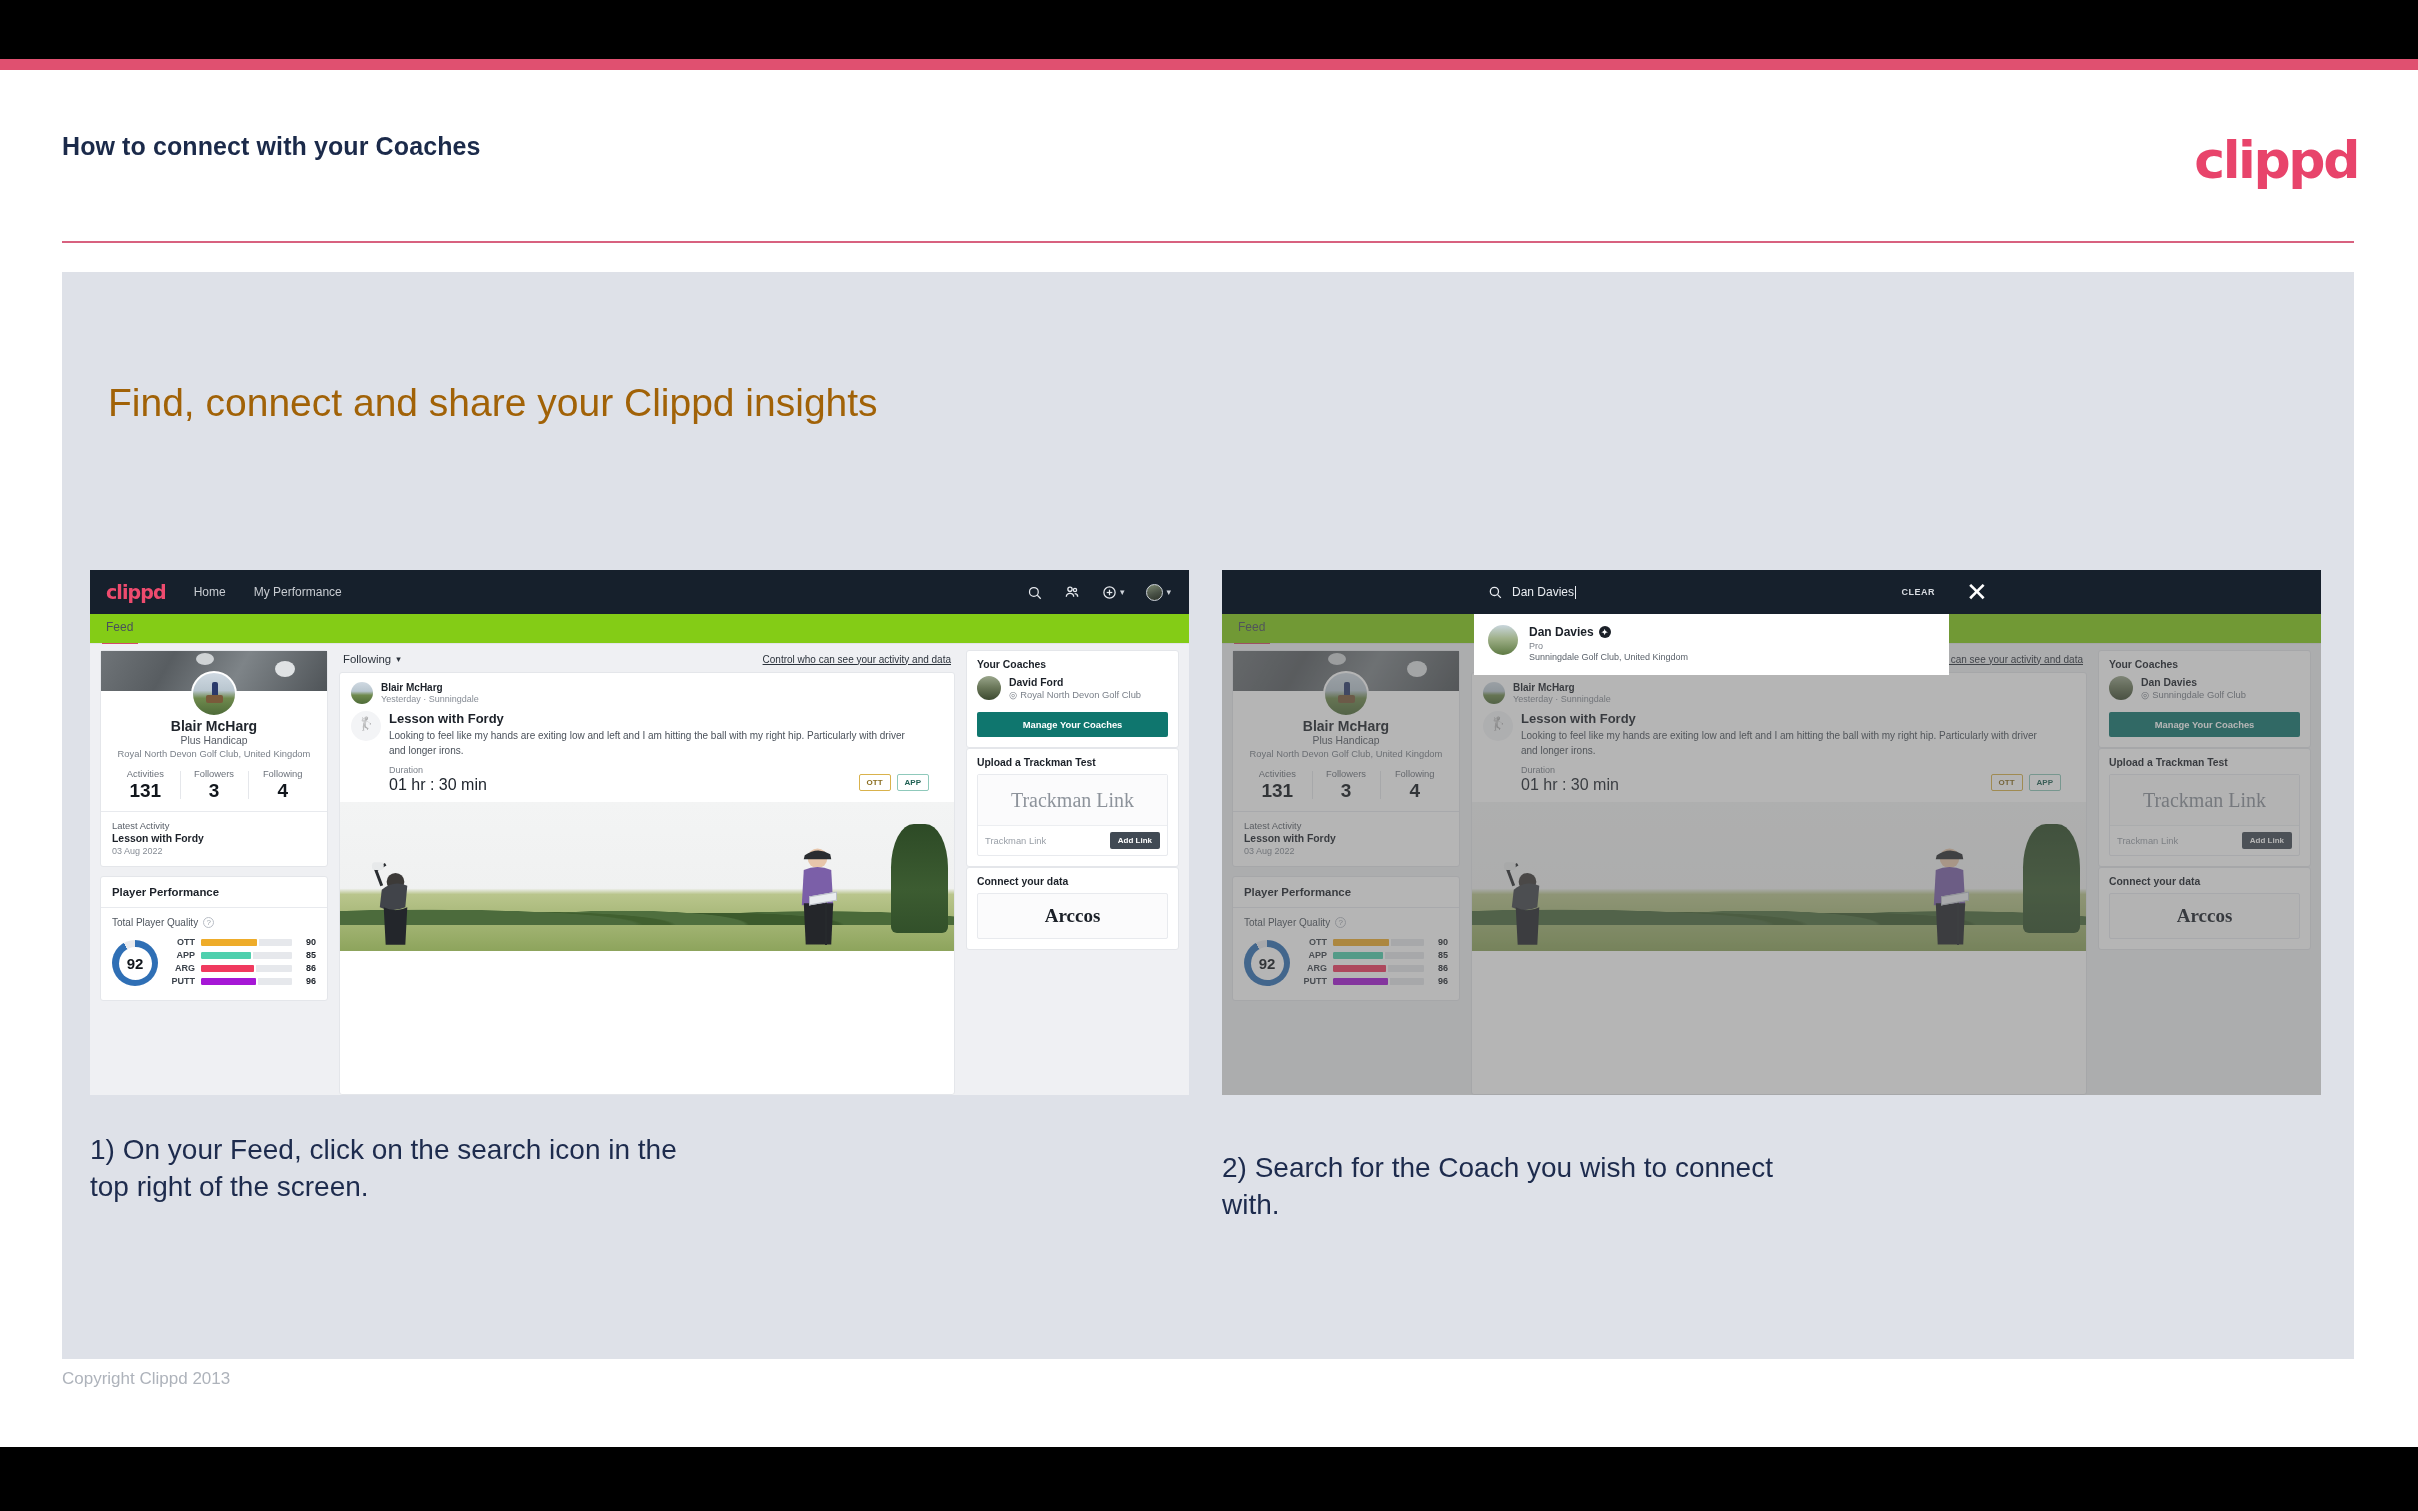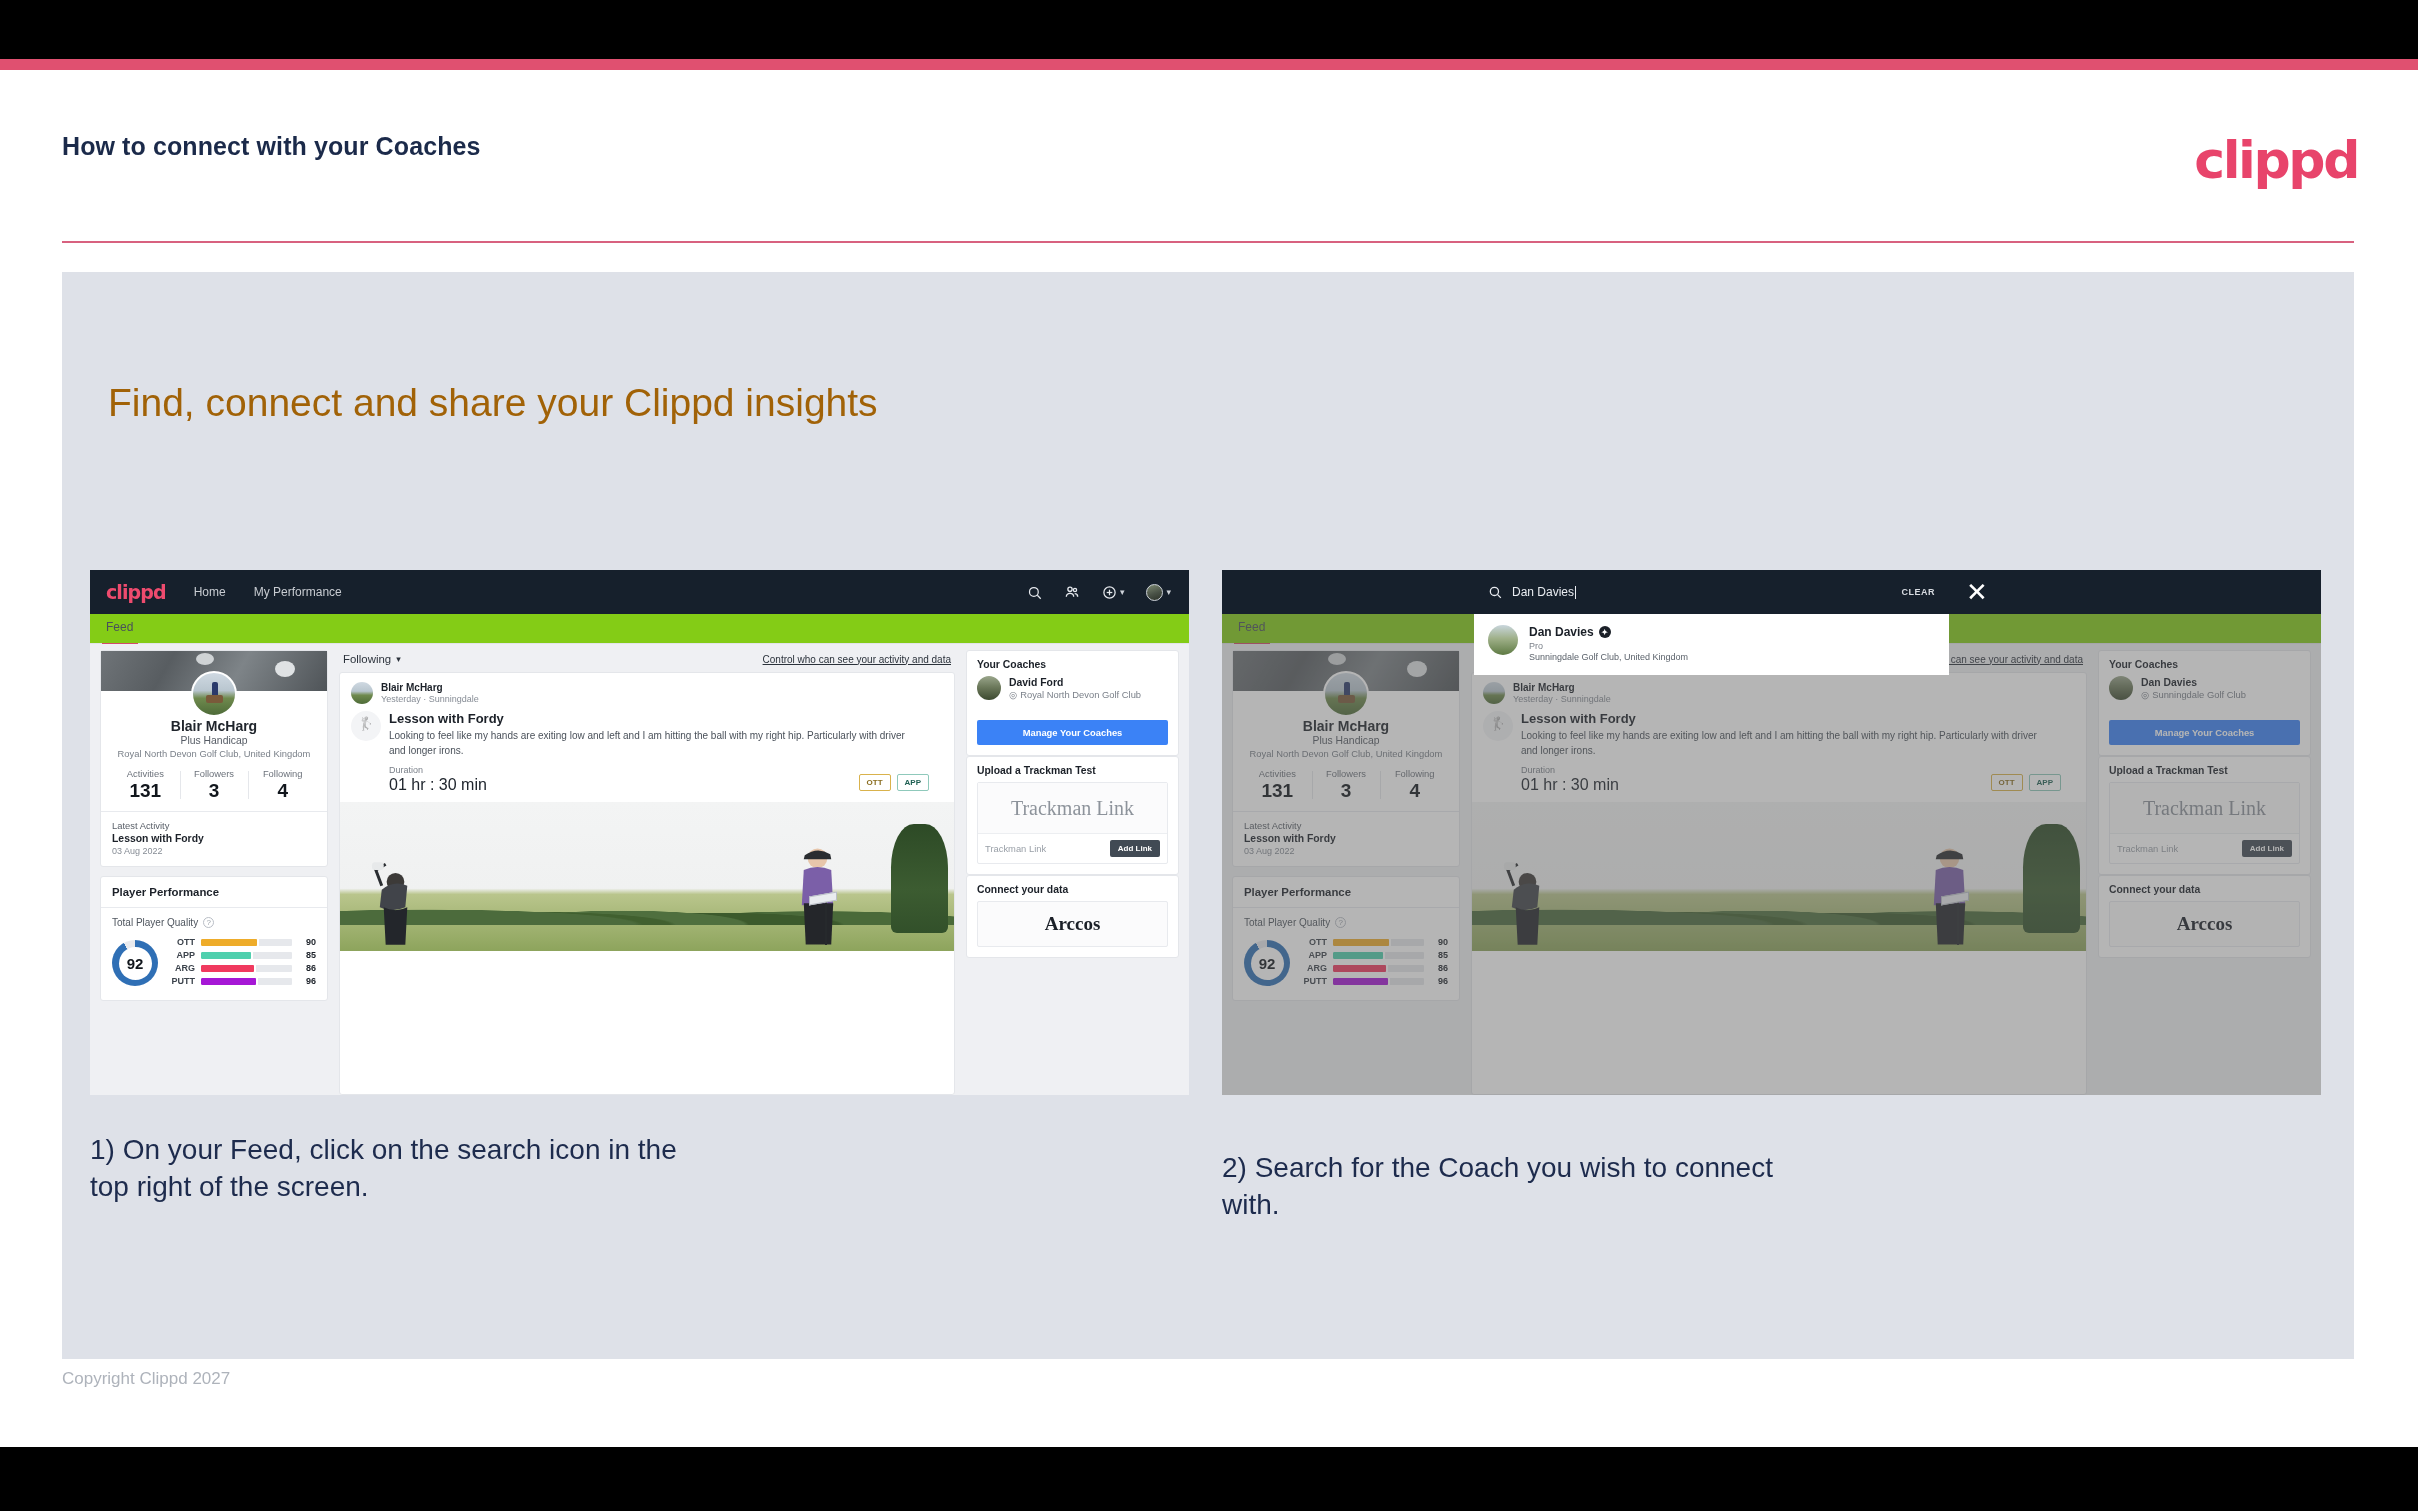--- a/index.html
+++ b/index.html
@@ -167,21 +167,21 @@
   .tripod { position:absolute; right:127px; bottom:6px; width:2px; height:44px; background:#26292c; }
   .tripod-top { position:absolute; right:117px; bottom:48px; width:28px; height:9px; background:#e9ecef; transform:skewY(-10deg); border:1px solid #b9bec6;}
 
   
   .rc-head { padding:8px 10px 6px; font-size:10.4px; font-weight:700; color:#1b2028; }
   .coach-row { display:flex; gap:8px; align-items:center; padding:0 10px 8px; }
   .coach-av { width:24px; height:24px; border-radius:50%; flex:0 0 24px;
               background:linear-gradient(180deg,#9aa68c 0%,#6d7a5c 45%,#3c4a30 100%); }
   .coach-name { font-size:10.4px; font-weight:700; color:#1b2028; }
   .coach-club { font-size:9.4px; color:#7b818a; margin-top:1px; display:flex; align-items:center; gap:3px; }
-  .btn-dark { margin:12px 10px 10px; padding:7px 0; background:#3b82f6; color:#fff;
+  .btn-dark { margin:4px 10px 10px; padding:7px 0; background:#0f766e; color:#fff;
               font-size:9.4px; font-weight:700; text-align:center; border-radius:2px; }
   .tm-box { margin:0 10px 10px; border:1px solid #e8eaee; border-radius:2px; }
   .tm-logo { height:50px; display:flex; align-items:center; justify-content:center;
              font-family:"Liberation Serif", serif; font-size:20px; color:#8d939b; background:#fbfbfc; }
   .tm-input { display:flex; align-items:center; justify-content:space-between; border-top:1px solid #eceef1; padding:6px 7px; }
   .tm-ph { font-size:9.4px; color:#9aa0a8; }
   .btn-add { background:#414a54; color:#fff; font-size:8px; font-weight:700; padding:4px 8px; border-radius:2px; }
   .arccos { margin:0 10px 10px; border:1px solid #e8eaee; border-top:1px solid #e8eaee; border-radius:2px;
             height:46px; display:flex; align-items:center; justify-content:center;
             font-family:"Liberation Serif", serif; font-size:19px; font-weight:700; color:#1b2028; background:#fbfbfc; }
@@ -655,17 +655,17 @@
           <div class="sug-club">Sunningdale Golf Club, United Kingdom</div>
         </div>
       </div>
 
     </div>
   </div>
 
   <div class="caption" id="cap1">1) On your Feed, click on the search icon in the top right of the screen.</div>
   <div class="caption" id="cap2">2) Search for the Coach you wish to connect with.</div>
 
-  <div class="copyright">Copyright Clippd 2027</div>
+  <div class="copyright">Copyright Clippd 2013</div>
 
   <div class="bar-bottom-black"></div>
 </div>
 
 
 </body></html>

